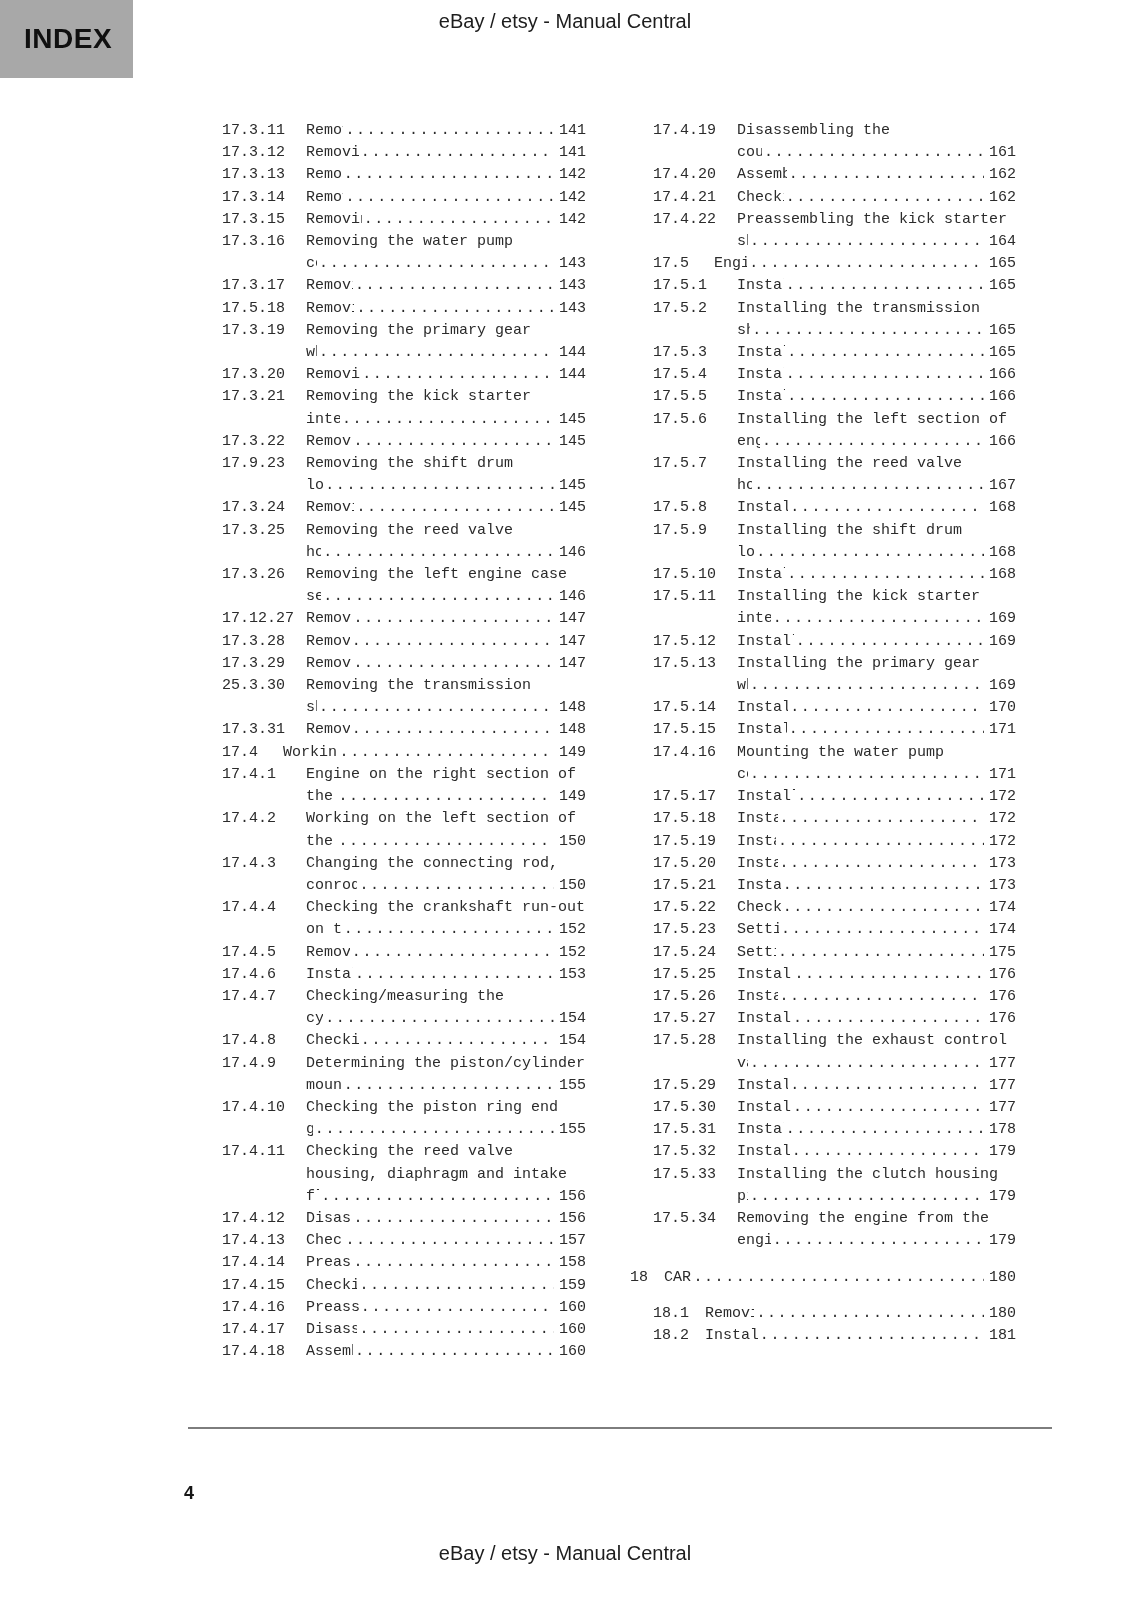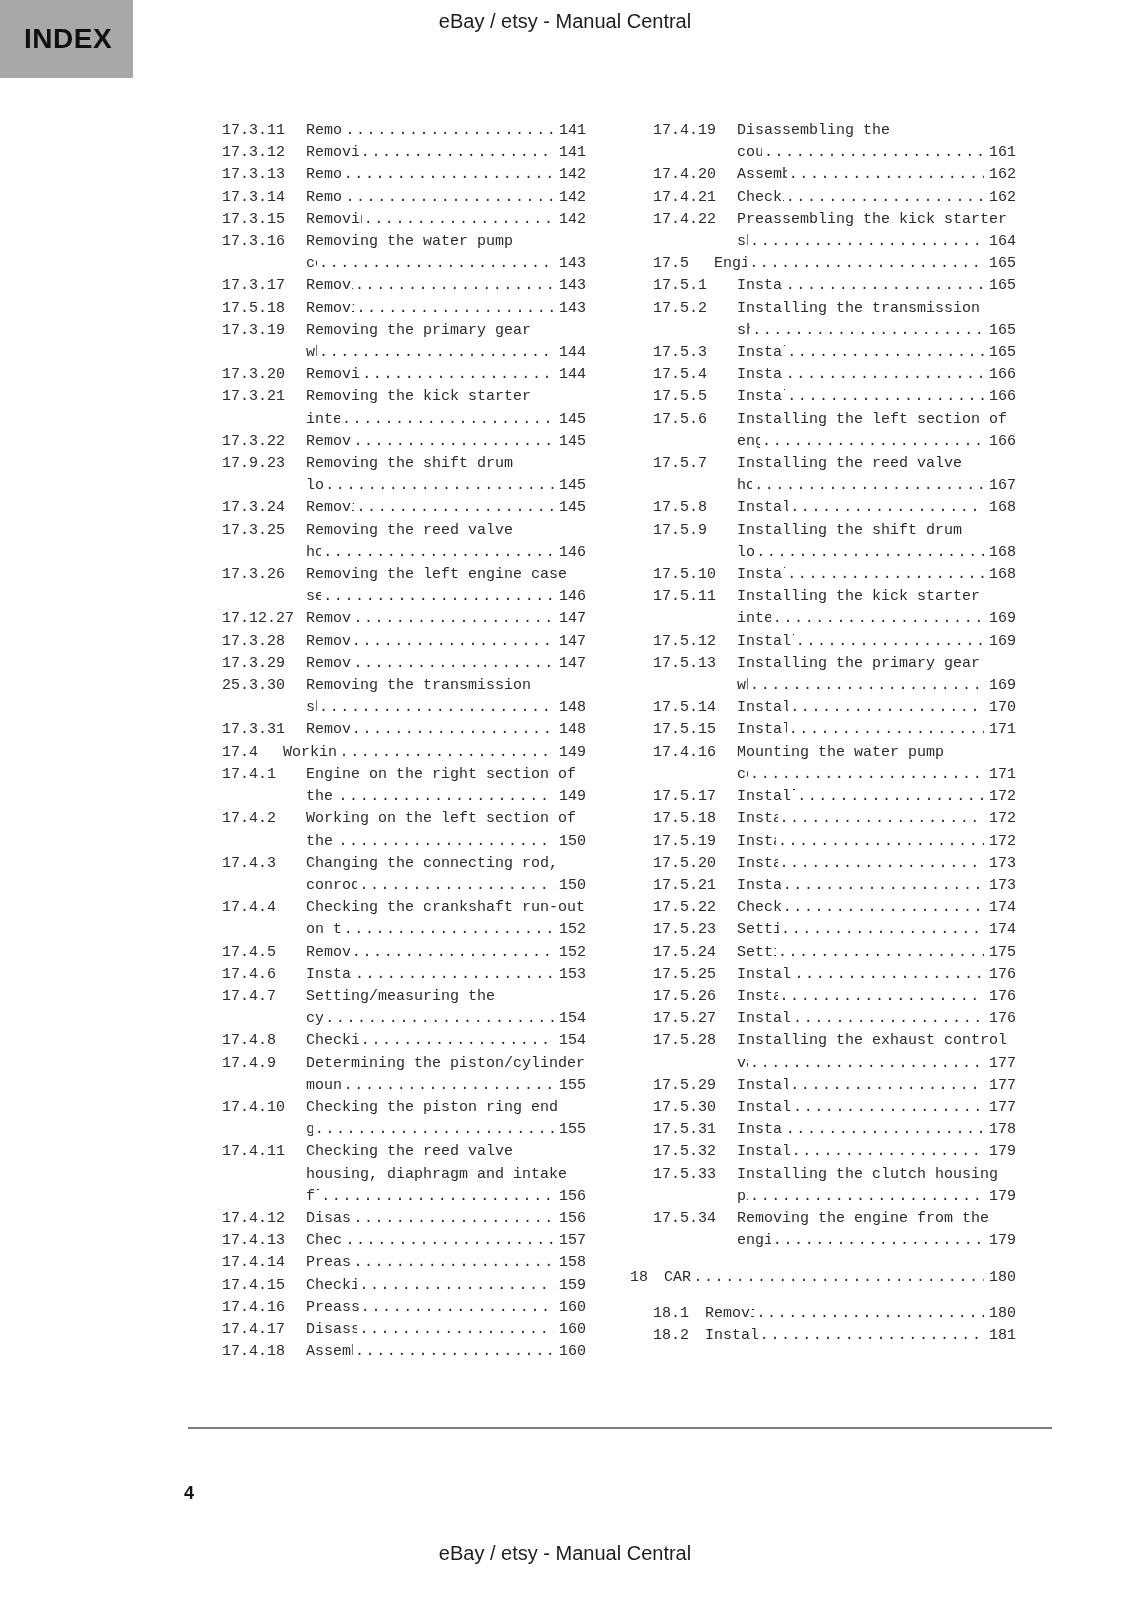--- a/index.html
+++ b/index.html
@@ -375,21 +375,21 @@
           <span class="t">Installing the water pump</span>
           <span class="leader"></span>
           <span class="pg">153</span>
         </div>
       </div>
     </div>
     <div class="entry depth3">
       <span class="num">17.4.7</span>
       <div class="body">
         <div class="line">
-          <span class="t">Setting/measuring the</span>
+          <span class="t">Checking/measuring the</span>
         </div>
         <div class="line">
           <span class="t">cylinder</span>
           <span class="leader"></span>
           <span class="pg">154</span>
         </div>
       </div>
     </div>
     <div class="entry depth3">
       <span class="num">17.4.8</span>

